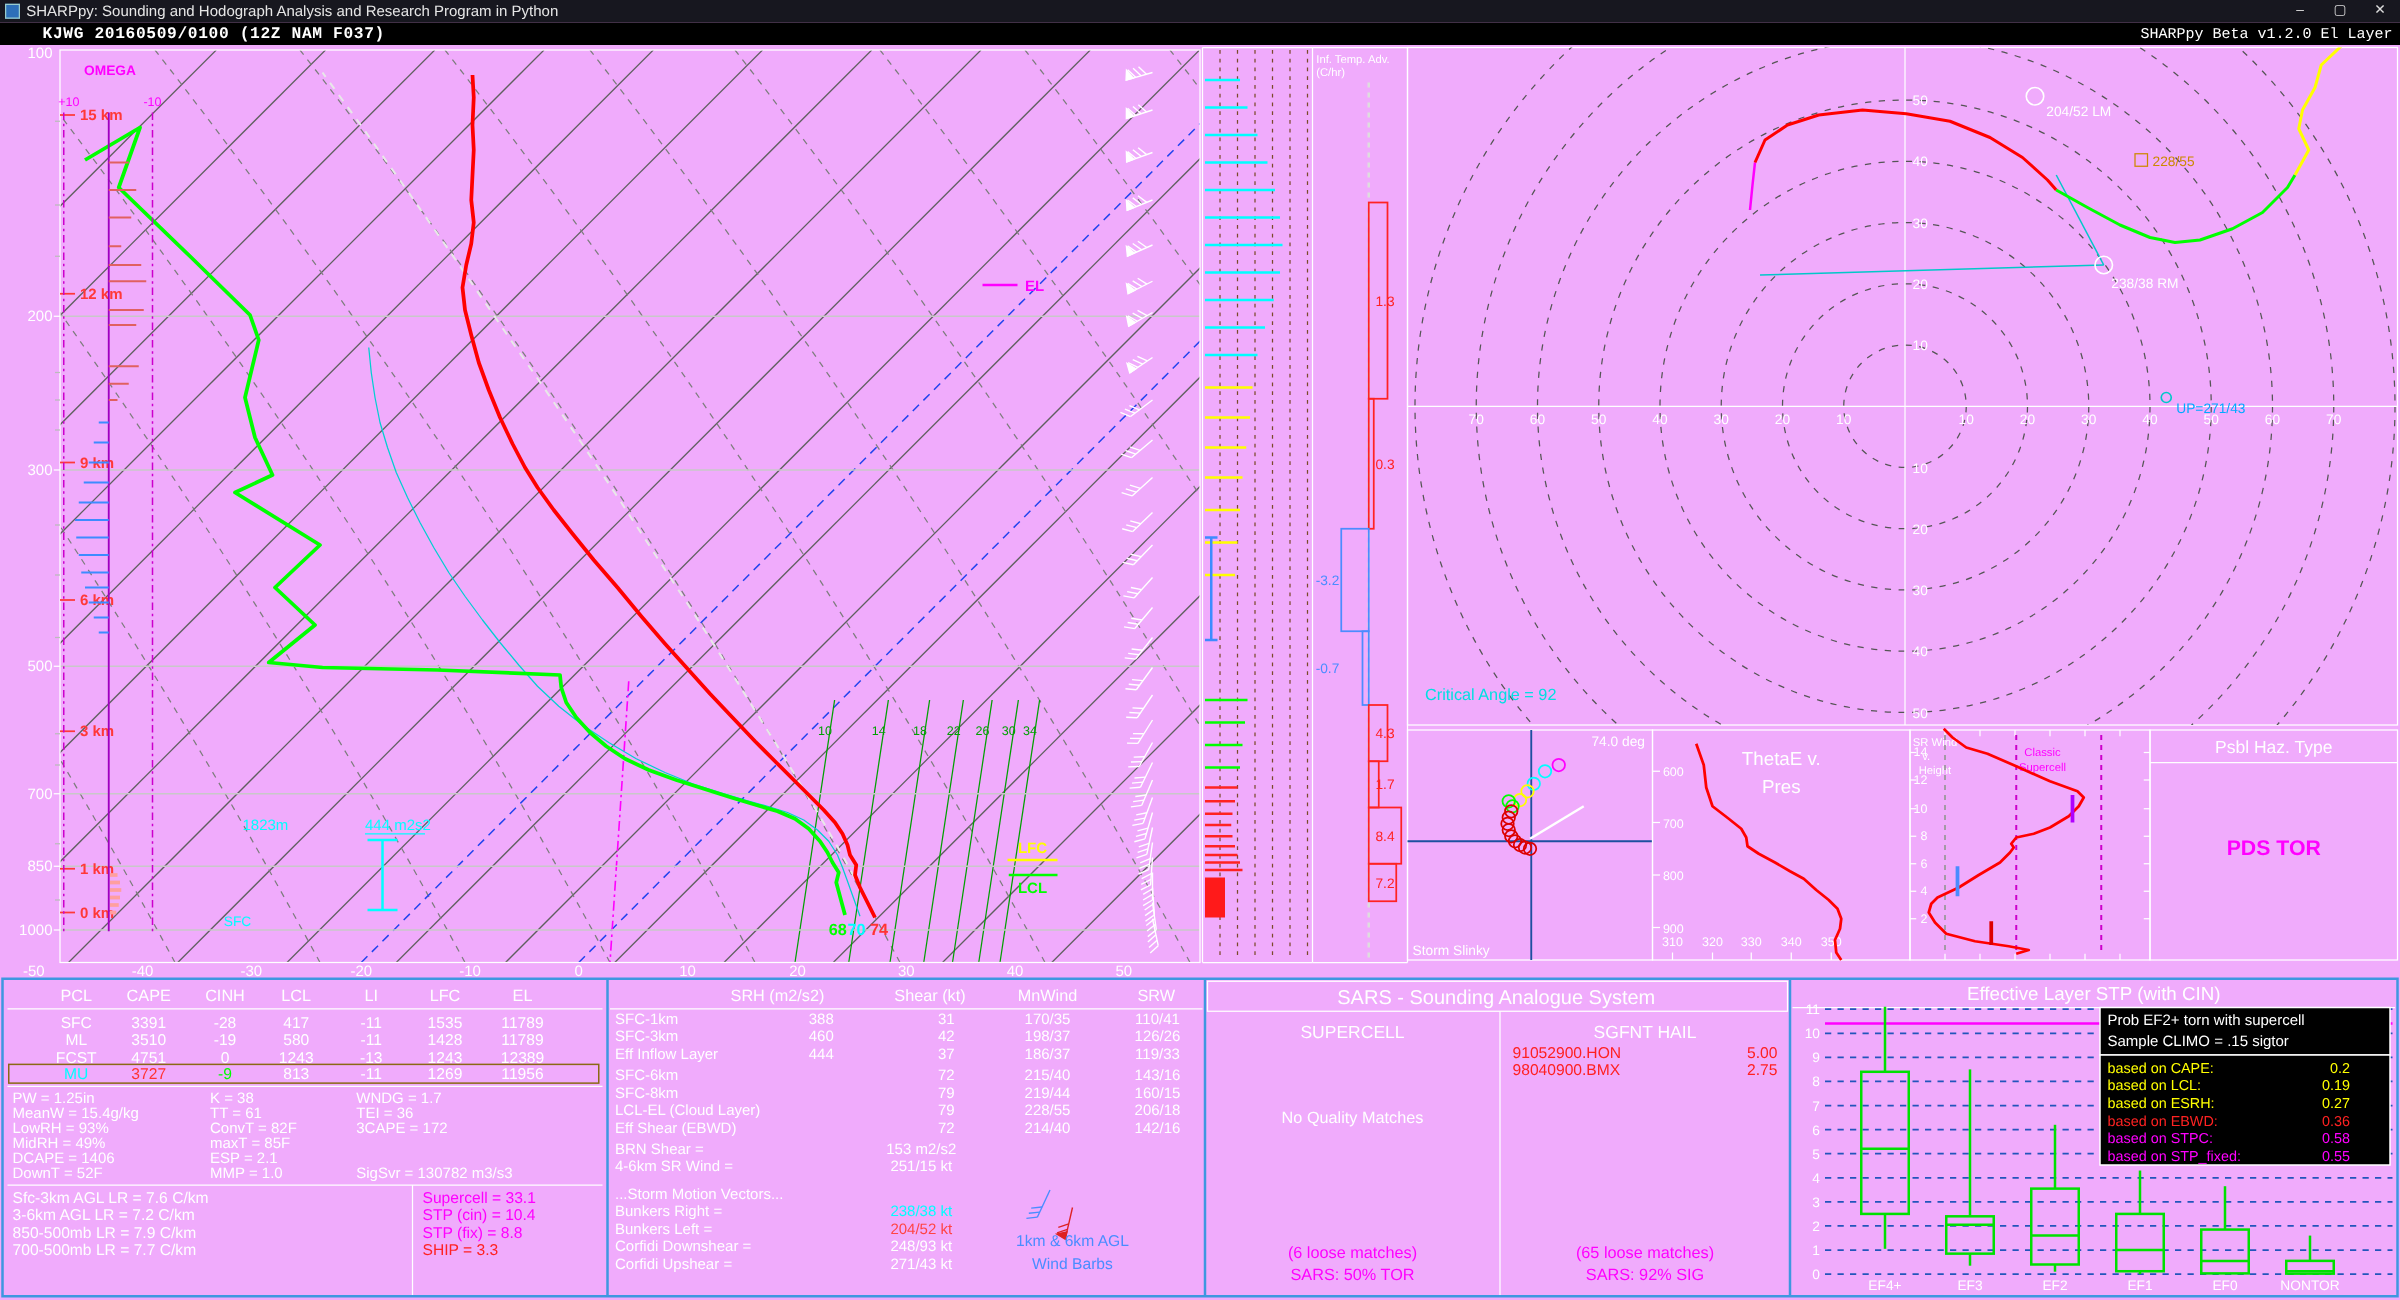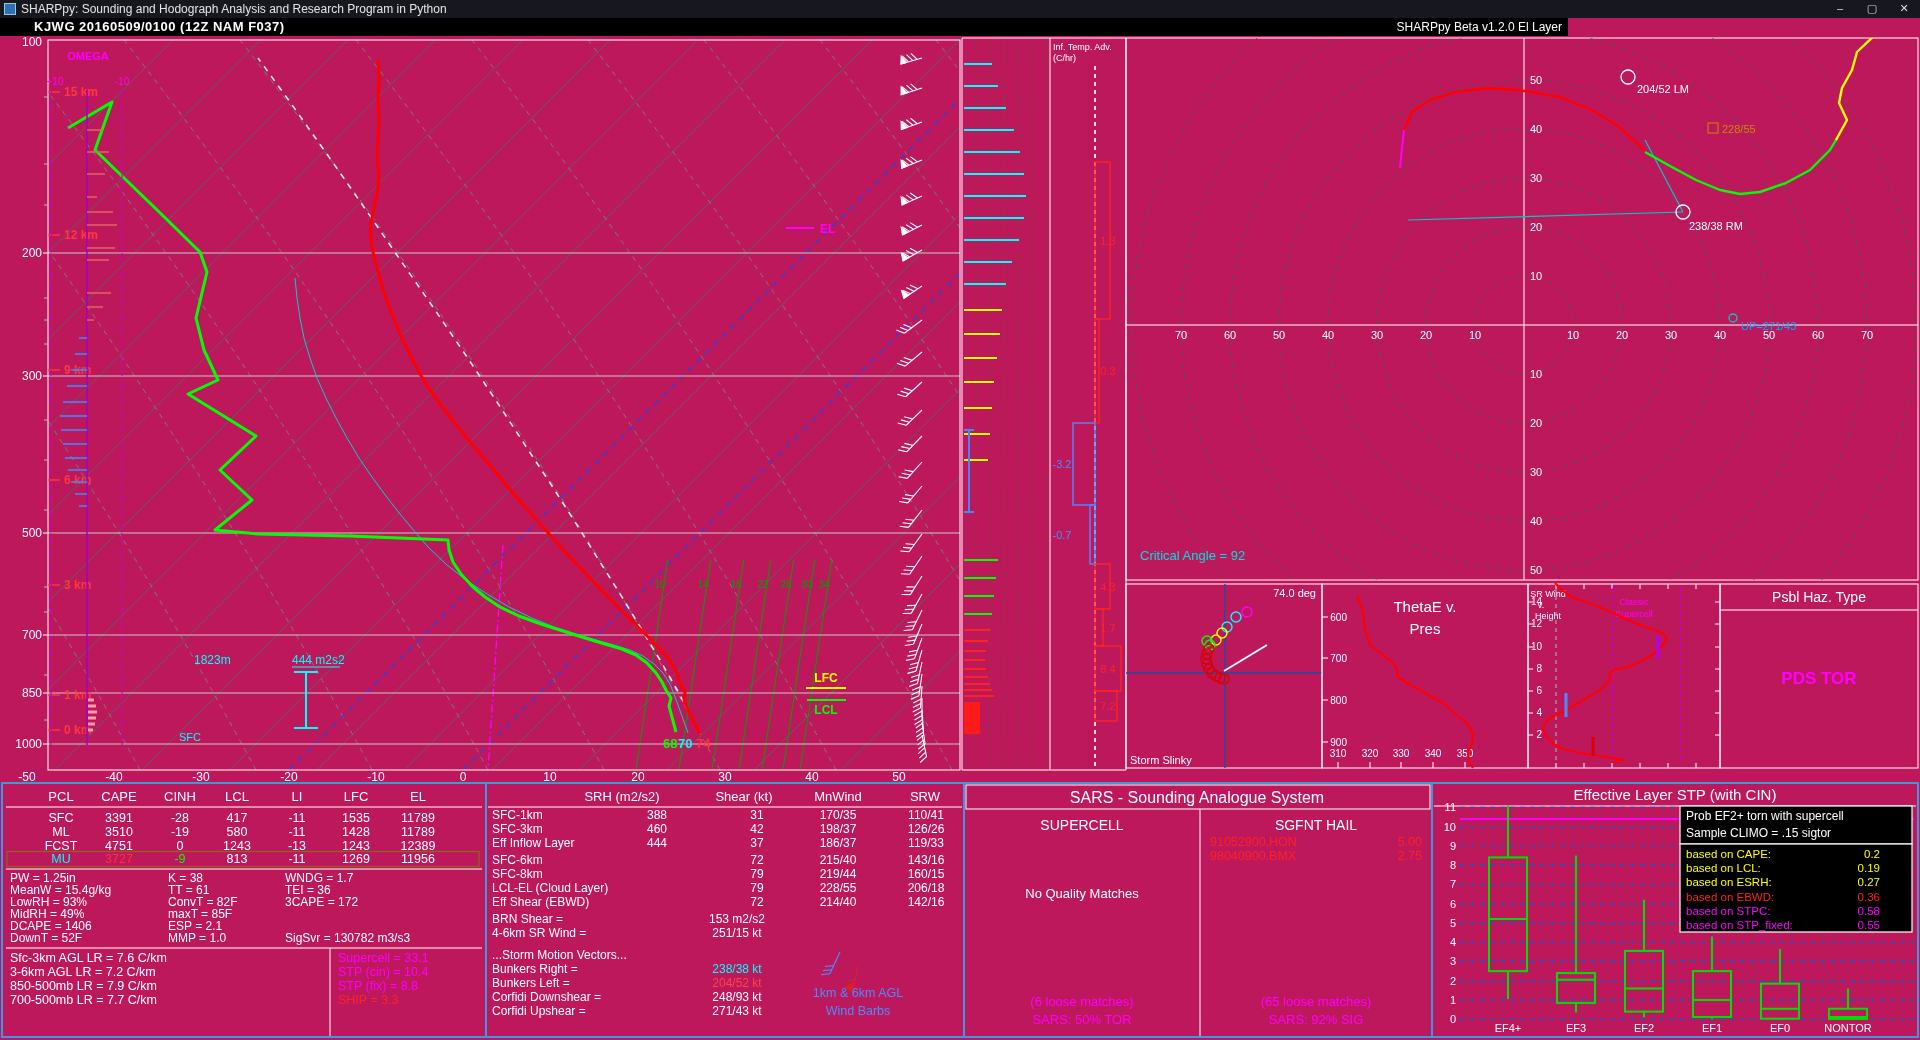--- a/index.html
+++ b/index.html
@@ -1,24 +1,24 @@
 <!DOCTYPE html>
 <html><head>
 <meta charset="utf-8">
 <style>
   html,body{margin:0;padding:0;background:#000;}
-  #app{position:relative;width:1920px;height:1040px;background:#be185d;overflow:hidden;
+  #app{position:relative;width:1920px;height:1040px;background:#f0abfc;overflow:hidden;
        font-family:"Liberation Sans","DejaVu Sans",sans-serif;}
   #titlebar{position:absolute;left:0;top:0;width:1920px;height:18px;background:#17171f;
             color:#e6e6e6;font-size:12px;display:flex;align-items:center;}
   #titlebar .icon{width:12px;height:12px;margin:0 5px 0 4px;background:#2d6fb8;
                   border:1px solid #9cc;box-sizing:border-box;}
   #titlebar .controls{margin-left:auto;display:flex;height:18px;}
   #titlebar .controls div{width:32px;text-align:center;line-height:17px;font-size:11px;color:#ddd;cursor:pointer;}
-  #headerbar{position:absolute;left:0;top:18px;width:1568px;height:18px;background:#000;color:#fff;}
+  #headerbar{position:absolute;left:0;top:18px;width:1920px;height:18px;background:#000;color:#fff;font-family:Liberation Mono, monospace;}
   #headerbar .left{position:absolute;left:34px;top:1px;font-size:13px;font-weight:bold;letter-spacing:.5px;}
   #headerbar .right{position:absolute;right:6px;top:2px;font-size:12px;}
   svg{position:absolute;left:0;top:0;}
   svg text{font-family:"Liberation Sans","DejaVu Sans",sans-serif;}
 </style>
 </head>
 <body>
 
 <div id="app">
   <div id="titlebar">

